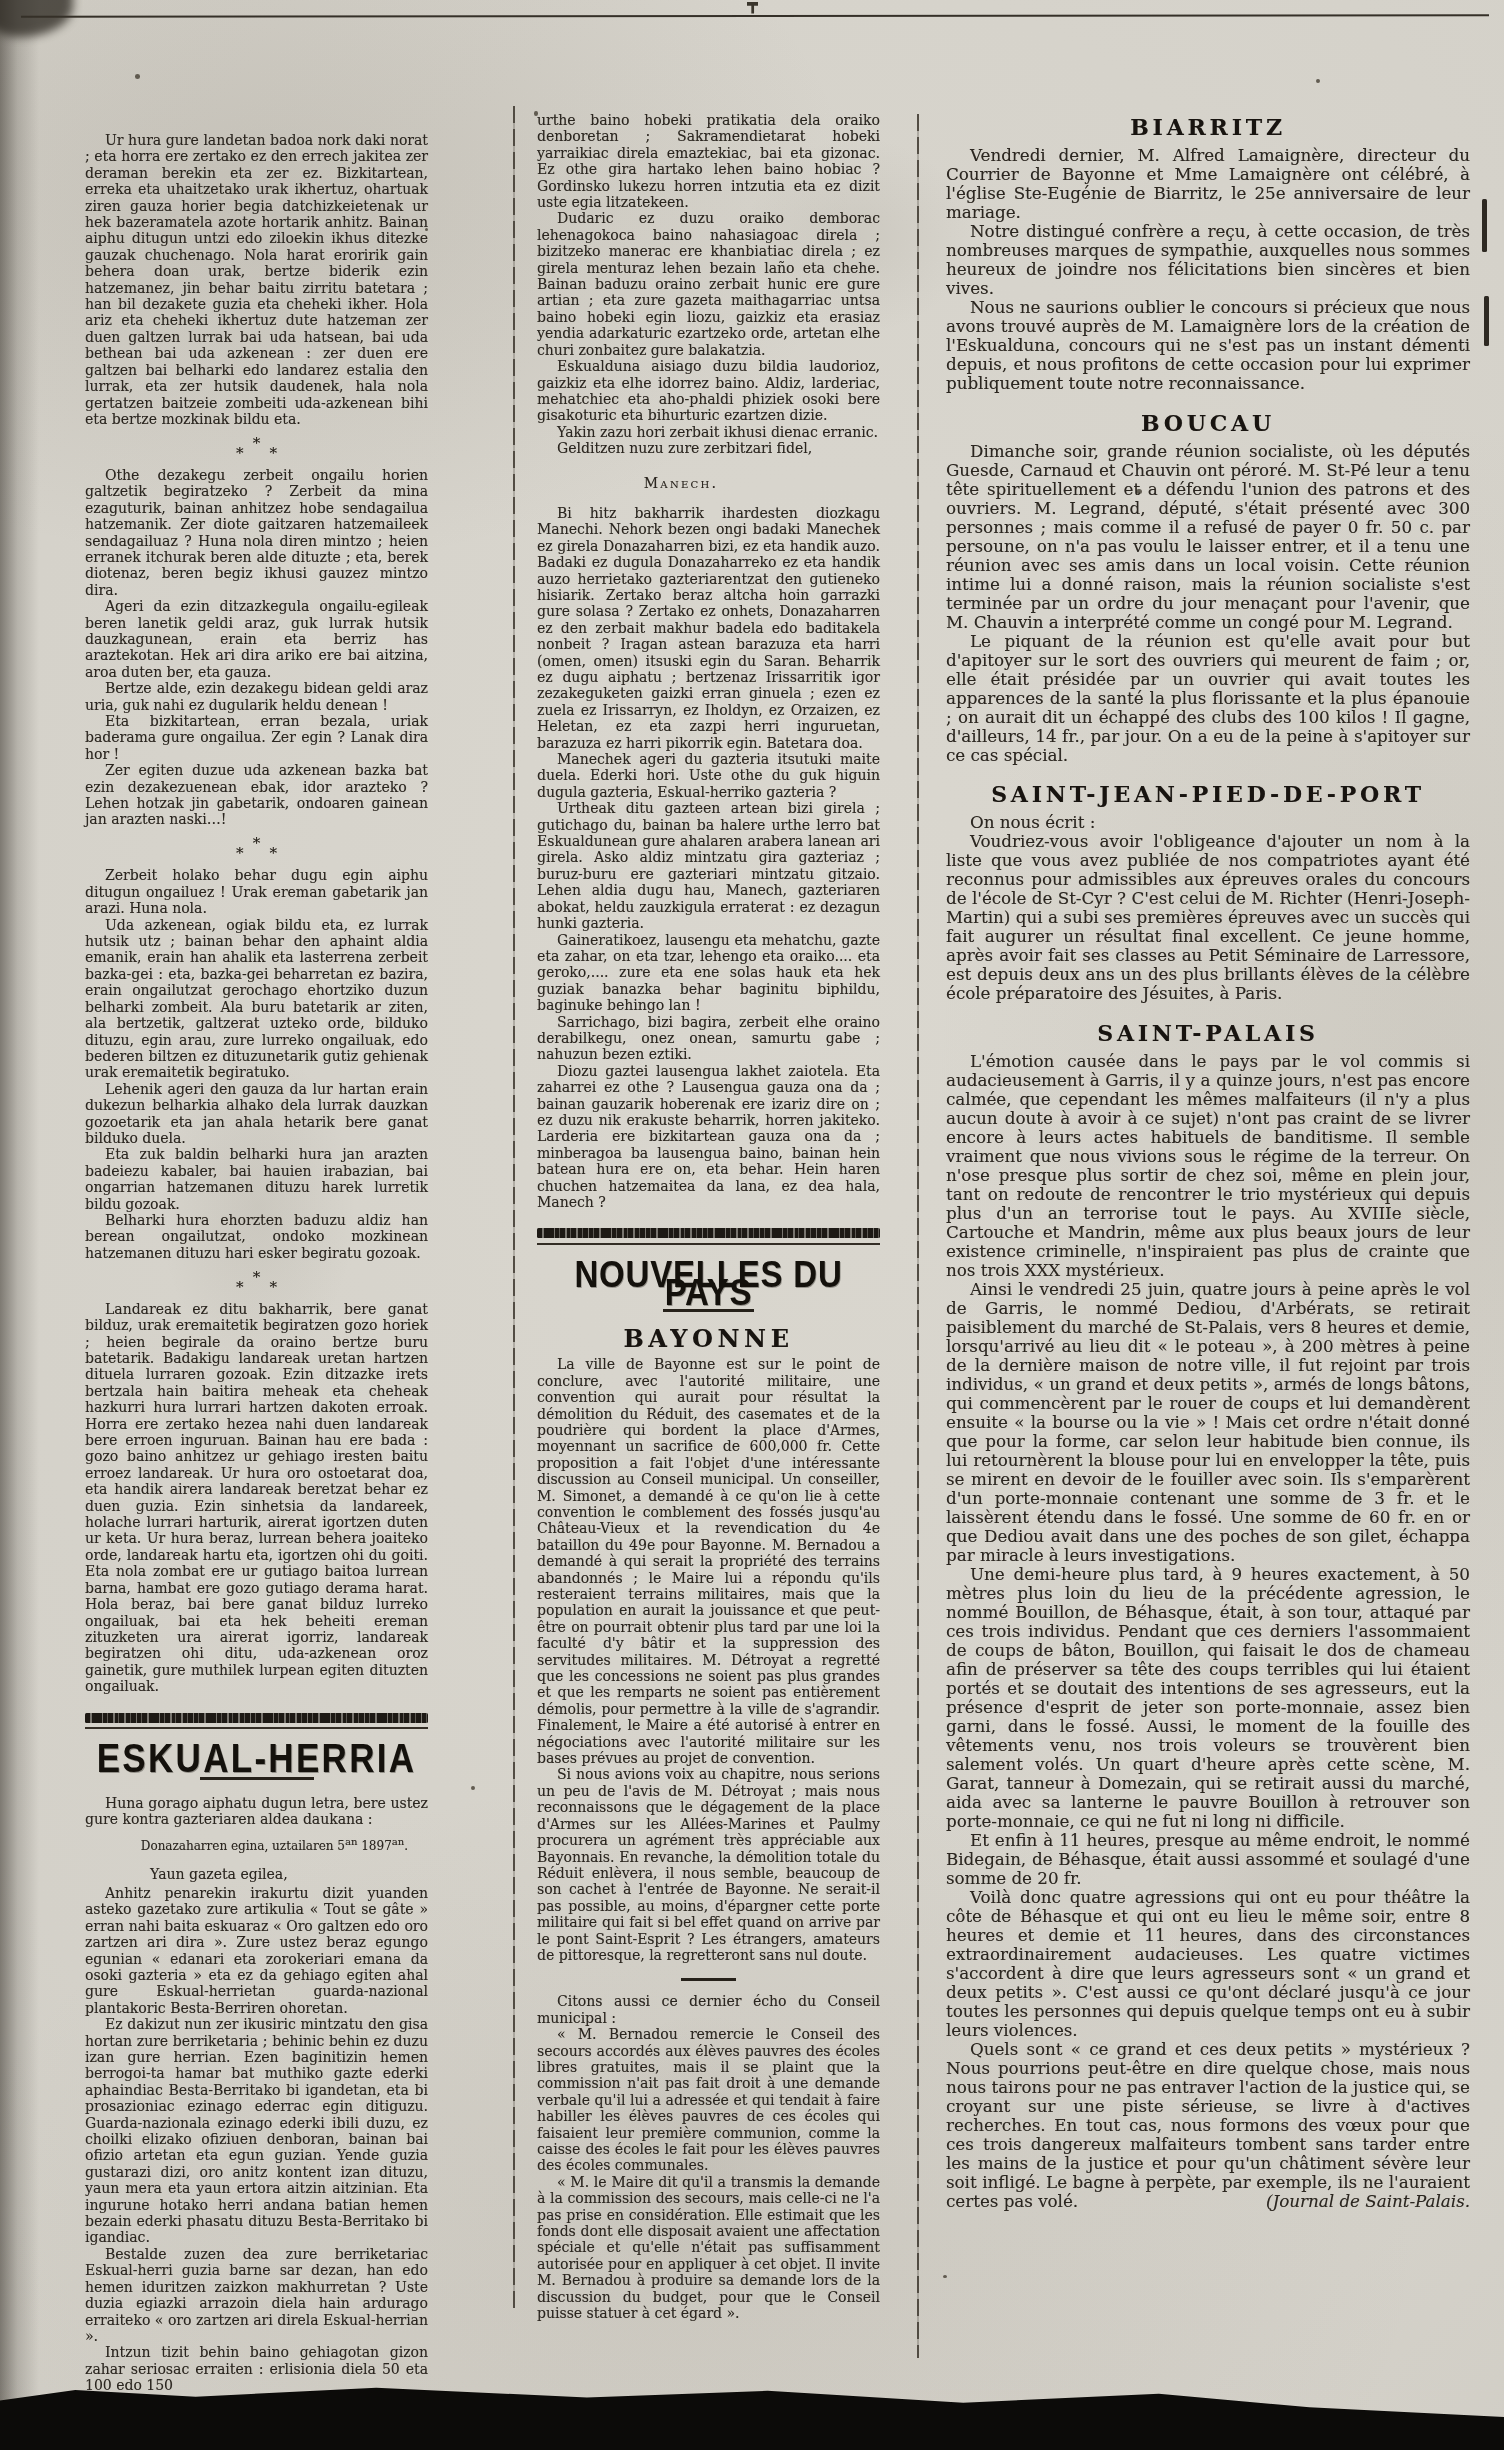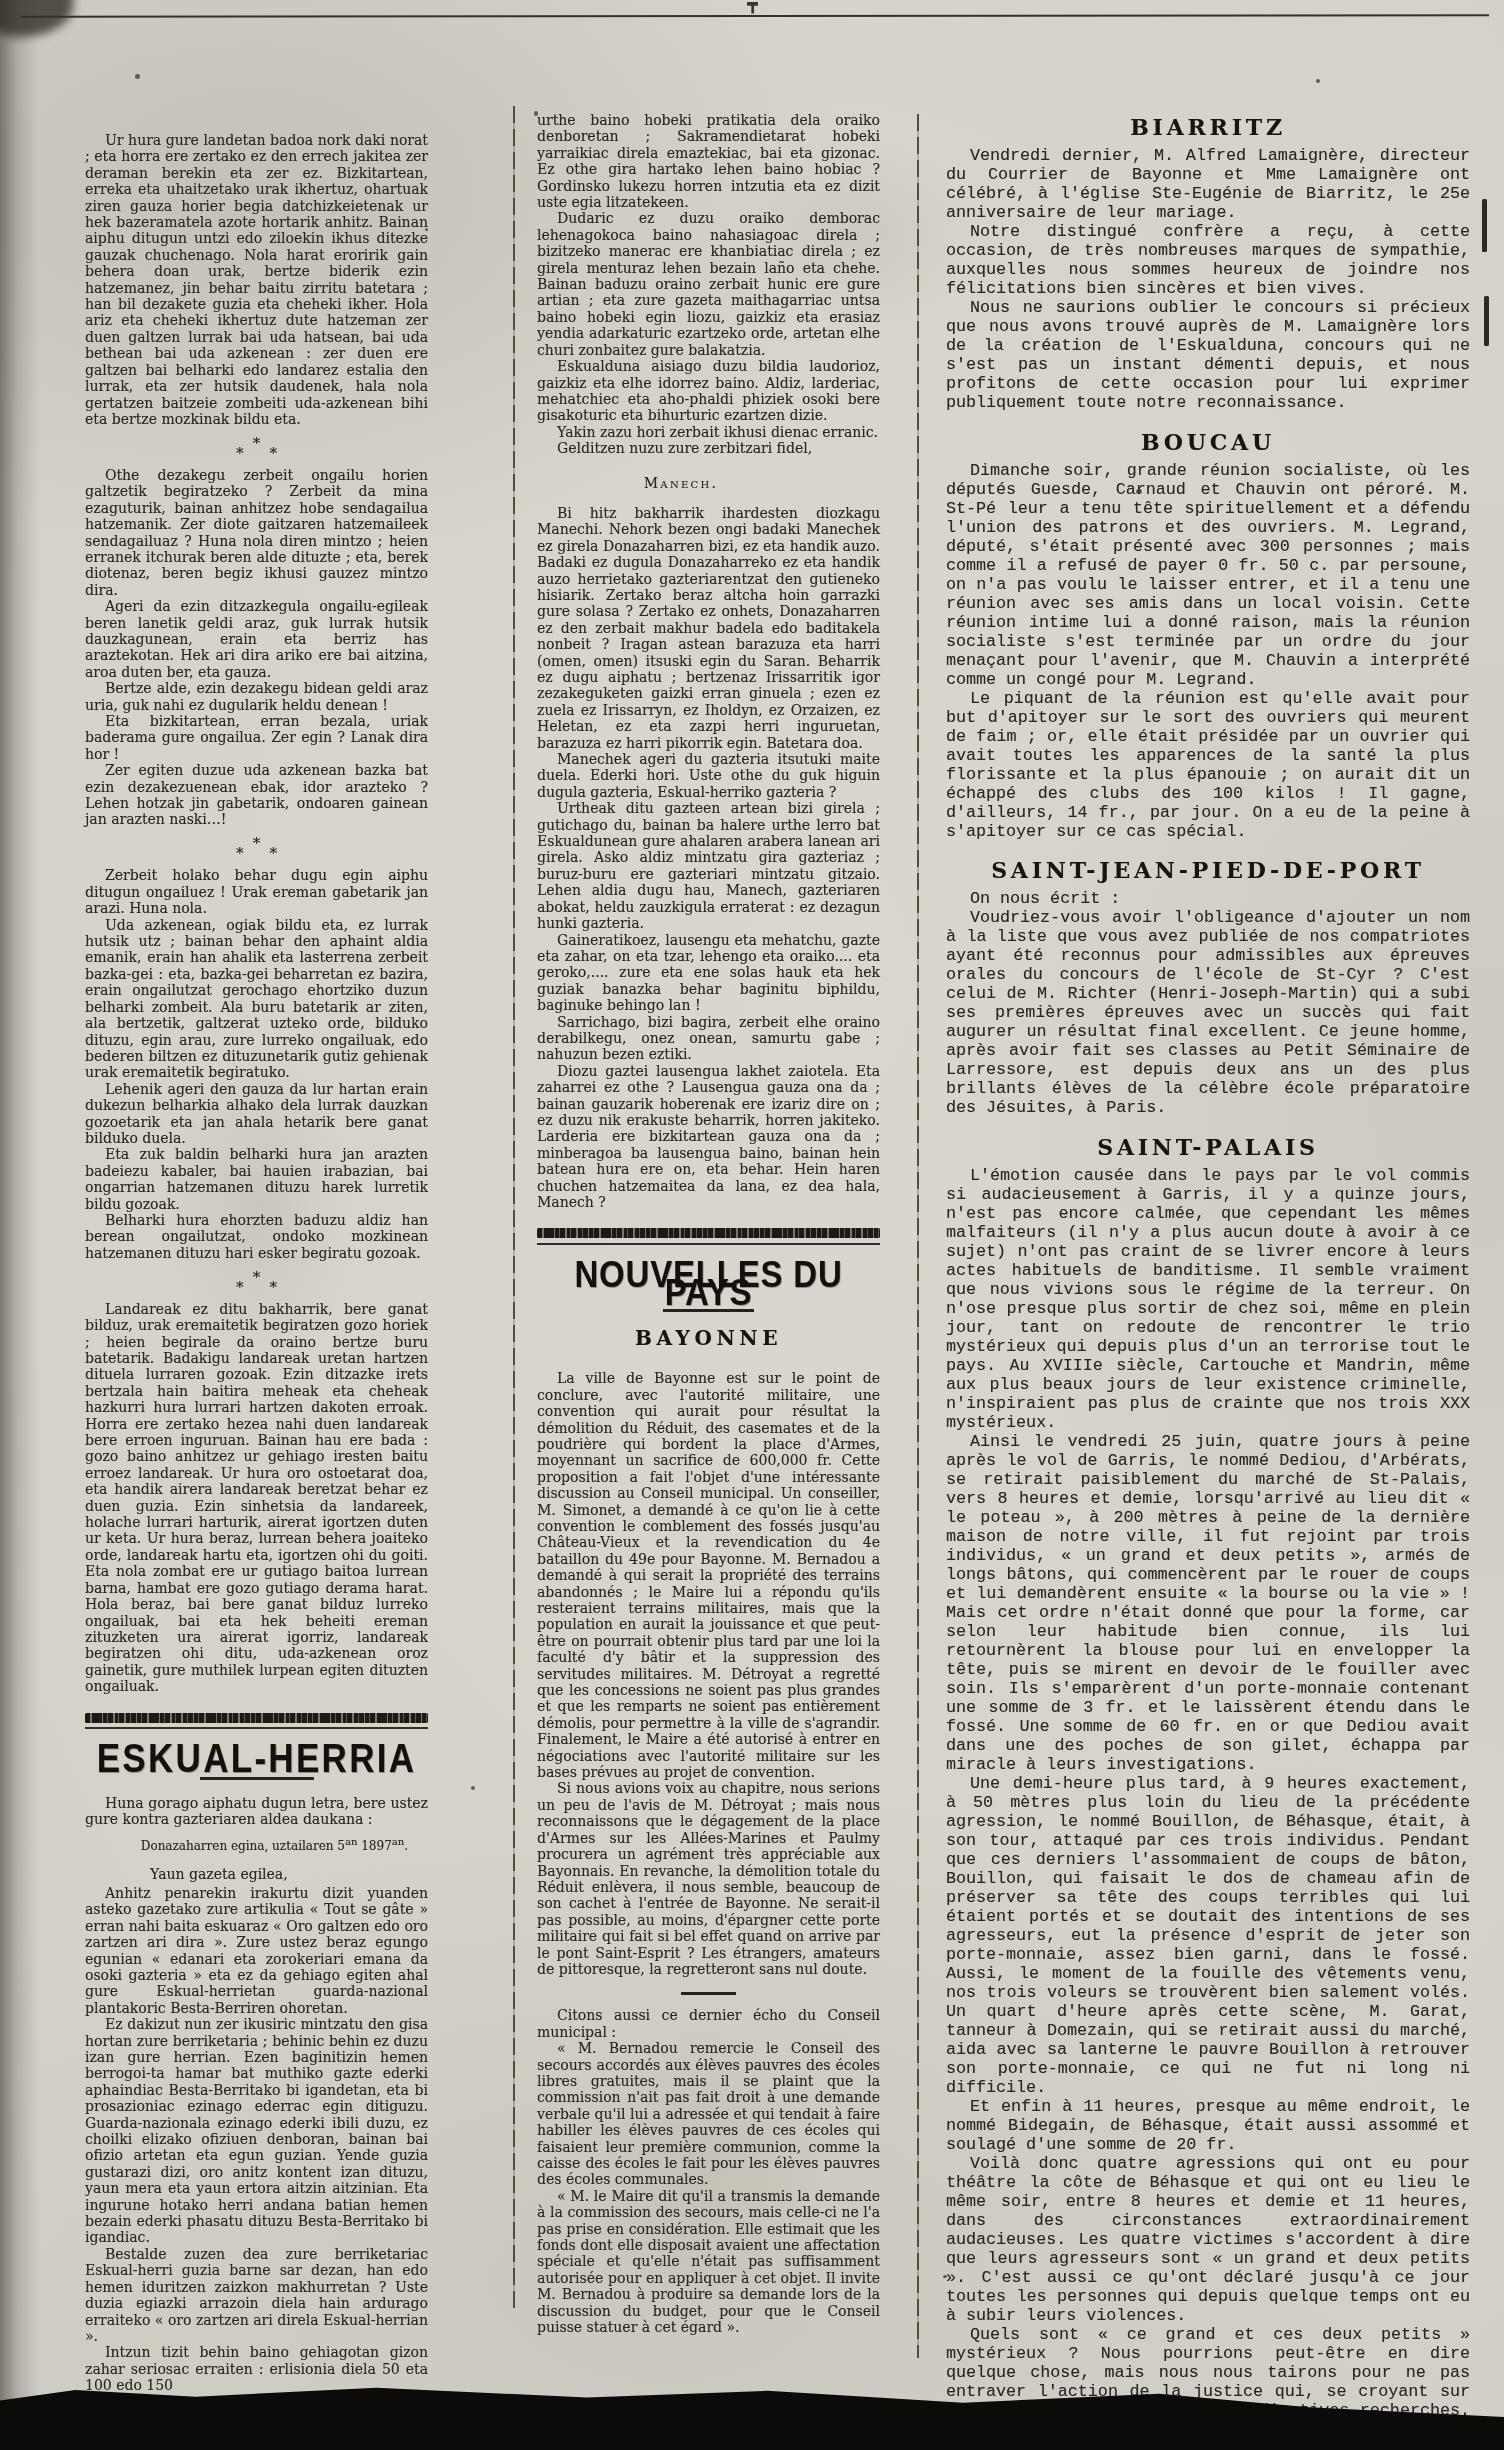--- a/index.html
+++ b/index.html
@@ -45,21 +45,21 @@
   .divider.d2{left:917px;top:114px;height:2244px;}
 
   
   .col{position:absolute;text-align:justify;
     text-shadow:0.2px 0.3px 0.5px rgba(43,37,30,.35);}
   .col1{left:85px;top:132px;width:343px;font-size:14px;line-height:16.4px;}
   .col2{left:537px;top:112px;width:343px;font-size:14px;line-height:16.4px;}
   .col3{left:946px;top:114px;width:524px;font-size:16.7px;line-height:19px;}
 
   p.para{margin:0;text-indent:20px;}
-  .col3 p.para{text-indent:24px;font-family:Liberation Mono, monospace;}
+  .col3 p.para{text-indent:24px;}
   p.noindent{text-indent:0;}
   .gap-top{margin-top:15px;}
 
   .asterism{text-align:center;margin:10.6px 0 9px;line-height:10px;text-indent:0;}
   .asterism span{display:block;font-size:15px;color:#241f19;}
   .asterism .ast-b{letter-spacing:10.6px;padding-left:10.6px;}
 
   .bar-block{margin:18px 0 0;}
   .bar{height:10px;background:#1d1914;
     background-image:repeating-linear-gradient(90deg, rgba(212,209,201,0) 0 5.3px, rgba(212,209,201,.5) 5.3px 6.8px, rgba(212,209,201,0) 6.8px 10.6px, rgba(212,209,201,.35) 10.6px 11.4px);
@@ -69,21 +69,21 @@
   .headline{font-family:"Liberation Sans","DejaVu Sans",sans-serif;font-weight:700;color:#14110c;
     text-align:center;text-indent:0;margin:20px 0 0;transform:scaleY(1.14);transform-origin:top center;
     text-shadow:0.8px 0.8px 0 rgba(20,17,12,.35);}
   .headline.h-eskual{font-size:35px;letter-spacing:2.3px;}
   .headline.h-nouvelles{font-size:33px;letter-spacing:0.8px;}
   .hl-underline{height:3px;background:#26211a;margin:12px auto 15px;}
   .hl-underline.u1{width:114px;}
   .hl-underline.u2{width:91px;margin-bottom:12px;}
 
   .sechead{font-weight:700;text-align:center;text-indent:0;color:#181410;letter-spacing:4.6px;
-    margin:15px 0 20px;font-size:20px;line-height:23px;}
+    margin:15px 0 6px;font-size:24px;line-height:23px;}
   .col3 .sechead{font-size:22px;line-height:26px;letter-spacing:3.8px;margin:16.7px 0 6px;}
   .sechead.first{margin-top:0;}
 
   .dateline{text-align:right;text-indent:0;font-size:12px;padding-right:20px;margin-top:6px;}
   .dateline .sup{vertical-align:super;font-size:10px;}
   .salutation{text-indent:65px;margin:3.8px 0 2.3px;}
   .sig{text-align:center;text-indent:0;padding-right:55px;font-variant:small-caps;letter-spacing:2.3px;margin-top:18px;}
   .dash-rule{width:55px;height:3px;background:#26211a;margin:15px auto 12px;}
   .attrib{float:right;font-style:italic;margin-left:10.6px;}
 

